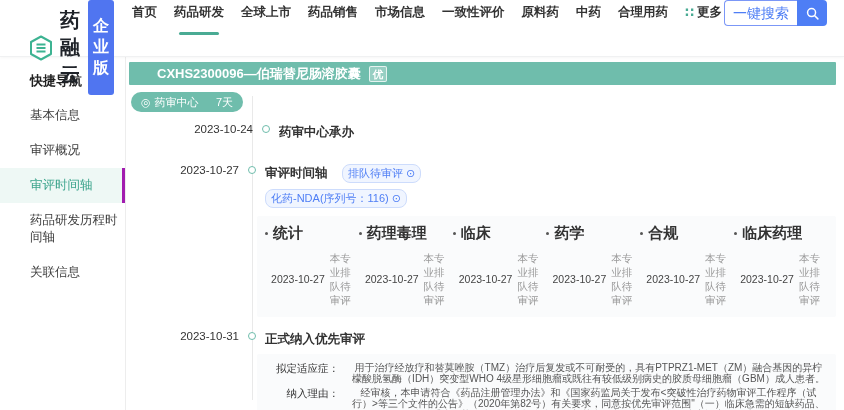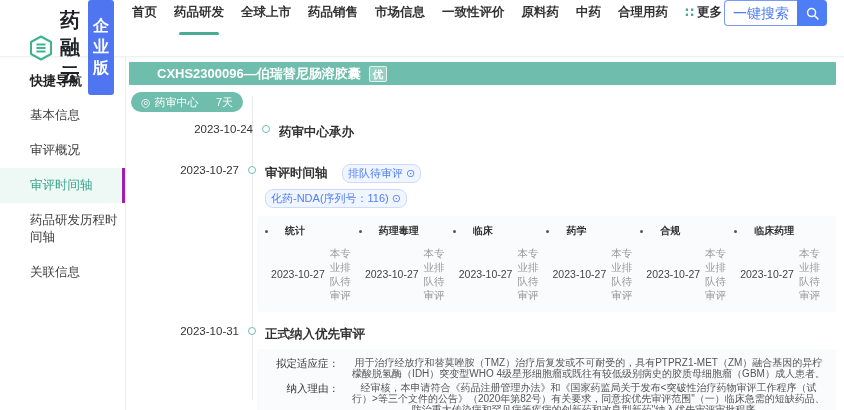--- a/index.html
+++ b/index.html
@@ -75,21 +75,21 @@
     font-size:11px;padding:1px 5px;cursor:pointer;
   }
   .tag.sub{margin-left:0;}
   .tag-icon{font-size:11px;line-height:1;}
   .subtag-row{padding-left:138px;margin-top:5px;}
   .review-panel{
     margin:8px 8px 0 130px;background:#fafbfc;border-radius:2px;
     padding:8px 8px 10px 8px;display:flex;
   }
   .rev-col{flex:1;min-width:0;}
-  .rev-head{display:flex;align-items:center;gap:17px;font-size:10px;font-weight:bold;color:#333;}
+  .rev-head{display:flex;align-items:center;gap:5px;font-size:15px;font-weight:bold;color:#333;}
   .bullet{width:3px;height:3px;background:#555;border-radius:50%;flex:none;}
   .rev-body{margin-top:8px;display:flex;align-items:center;justify-content:center;gap:5px;}
   .rev-date{font-size:10.5px;color:#444;white-space:nowrap;}
   .rev-status{width:23px;font-size:10.5px;color:#999;line-height:14px;word-break:break-all;}
   .detail-panel{
     margin:6px 8px 0 130px;background:#fafbfc;border-radius:2px;
     padding:5px 10px;
   }
   .detail-row{display:flex;margin:3px 0;}
   .detail-label{flex:none;width:72px;text-align:right;font-size:10.5px;color:#333;line-height:11px;padding-top:0.5px;}

